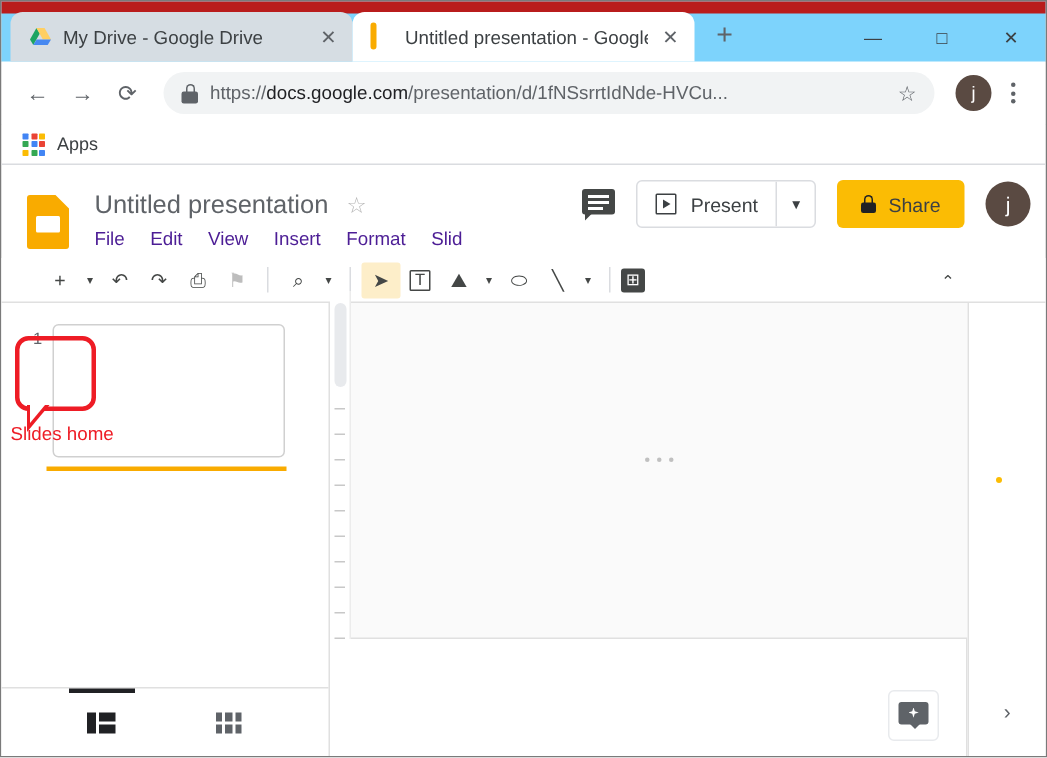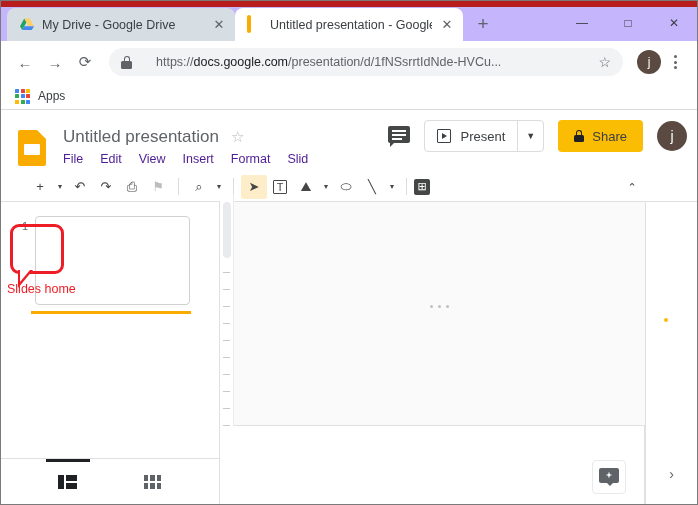--- a/index.html
+++ b/index.html
@@ -13,27 +13,27 @@
     width: 698px; height: 505px;
     position: relative;
     background: #ffffff;
     border: 1px solid #7a7a7a;
     display: flex; flex-direction: column;
   }
 
   
   .tabstrip {
     height: 40px;
-    background: #c4b5fd;
+    background: #7dd3fc;
     display: flex;
     align-items: flex-end;
     padding-left: 6px;
     position: relative;
     flex: none;
-    border-top: 6px solid #b91c1c;
+    border-top: 8px solid #b91c1c;
   }
   .tab {
     height: 33px;
     display: flex; align-items: center;
     padding: 0 8px 0 12px;
     border-radius: 8px 8px 0 0;
     font-size: 12.5px;
     color: #3c4043;
     gap: 7px;
     position: relative;
@@ -77,21 +77,21 @@
     padding: 0 10px; gap: 2px; flex: none;
   }
   .navbtn {
     width: 28px; height: 28px; flex: none;
     display: flex; align-items: center; justify-content: center;
     color: #5f6368; font-size: 15px;
   }
   .omnibox {
     flex: 1; height: 28px; margin: 0 8px;
     background: #f1f3f4; border-radius: 14px;
-    display: flex; align-items: center; padding: 0 12px; gap: 24px;
+    display: flex; align-items: center; padding: 0 12px; gap: 8px;
     overflow: hidden;
   }
   .lock { width: 11px; height: 13px; flex: none; position: relative; }
   .lock-body { position:absolute; bottom:0; left:0; width:11px; height:8px;
     background:#5f6368; border-radius:1.5px; }
   .lock-shackle { position:absolute; top:0; left:2.5px; width:6px; height:6px;
     border:1.7px solid #5f6368; border-bottom:none; border-radius:3px 3px 0 0; }
   .url { font-size: 12.5px; color: #5f6368; white-space: nowrap; flex:1; overflow:hidden; }
   .url b { color: #202124; font-weight: 400; }
   .star { flex: none; font-size: 14px; color: #5f6368; }

